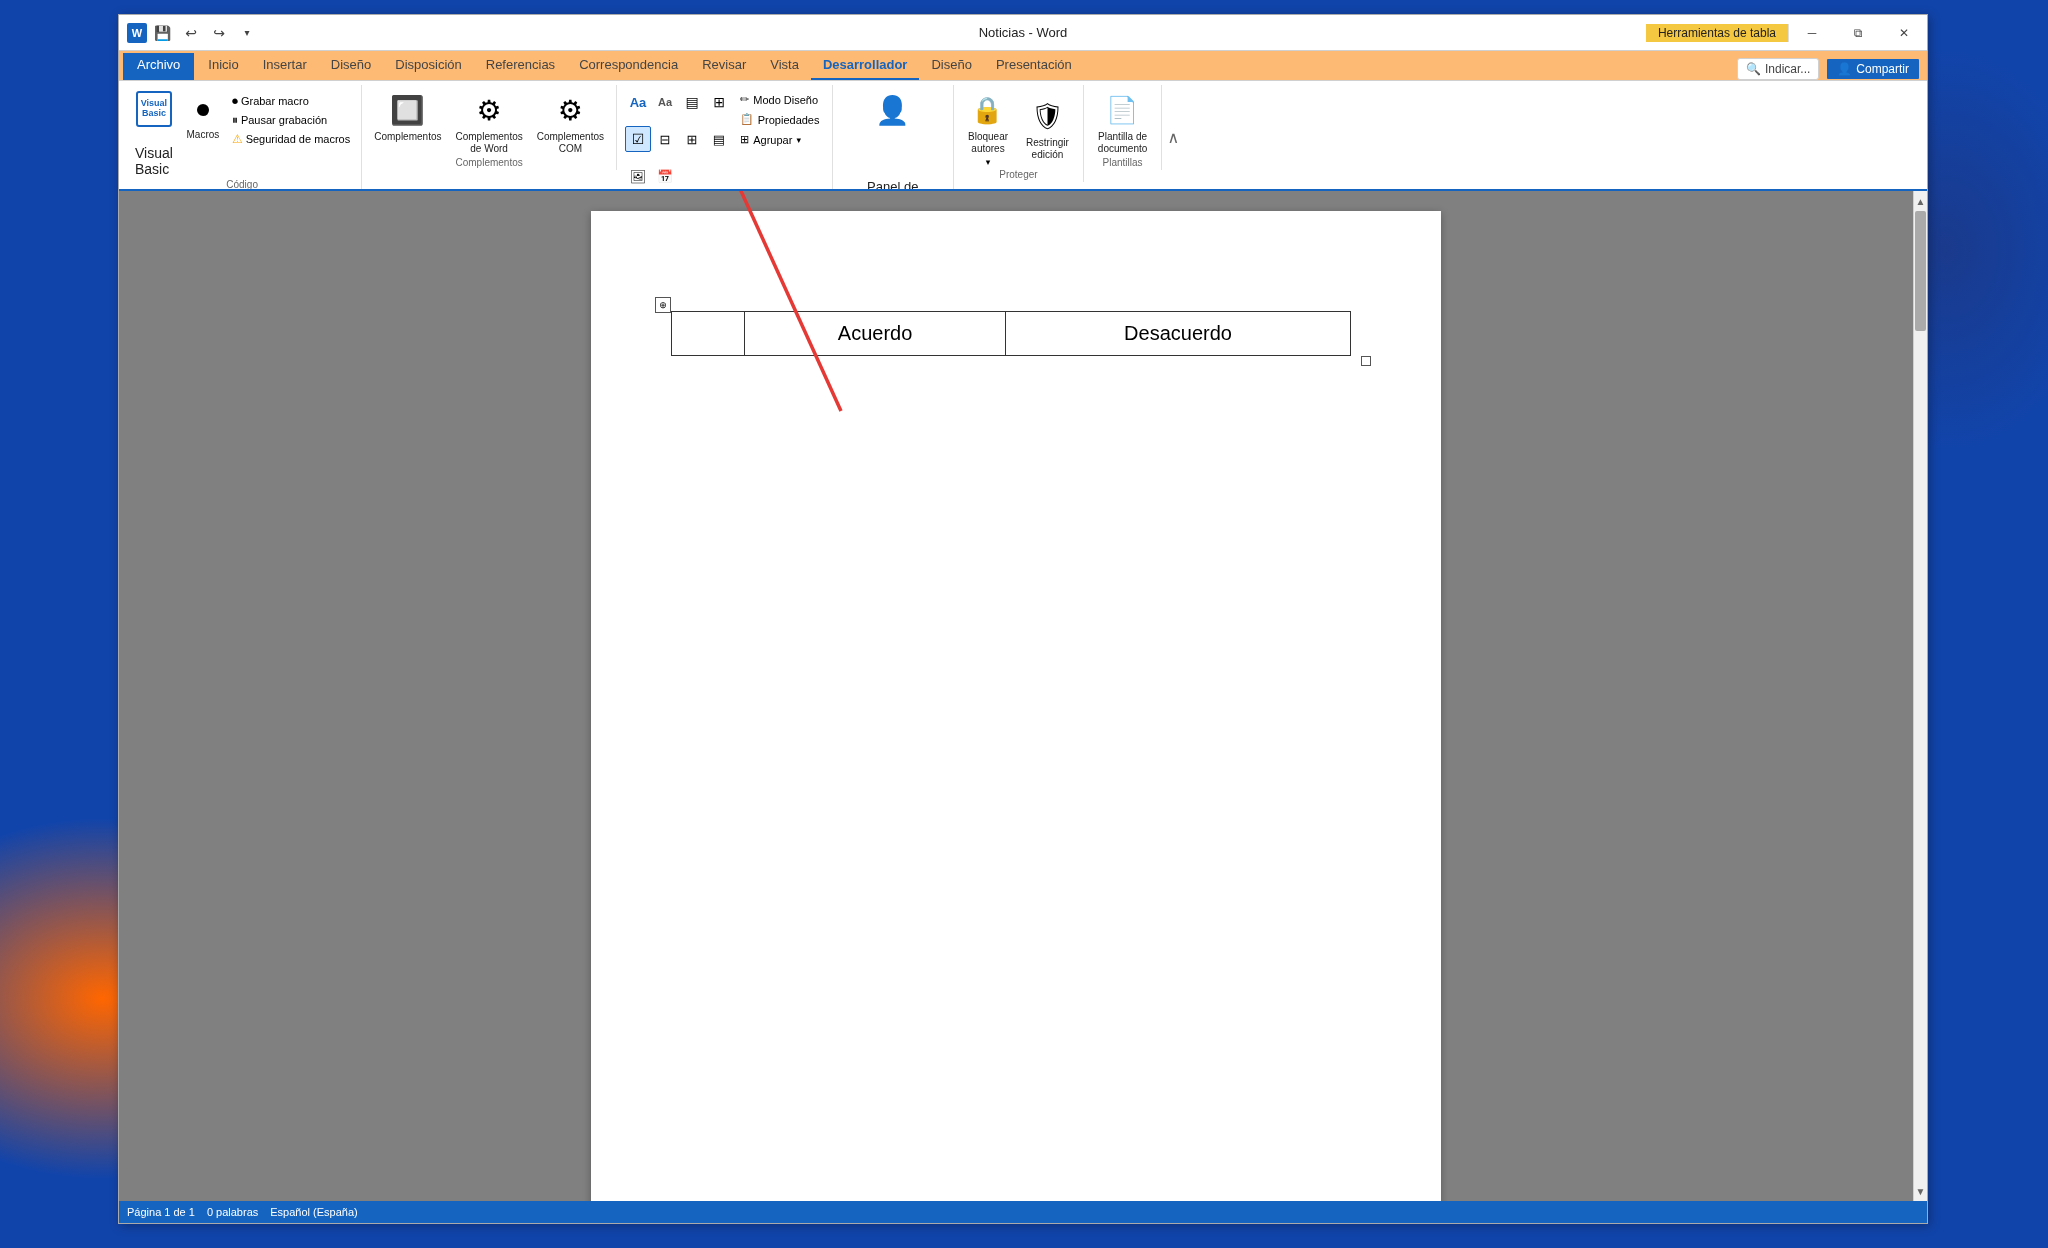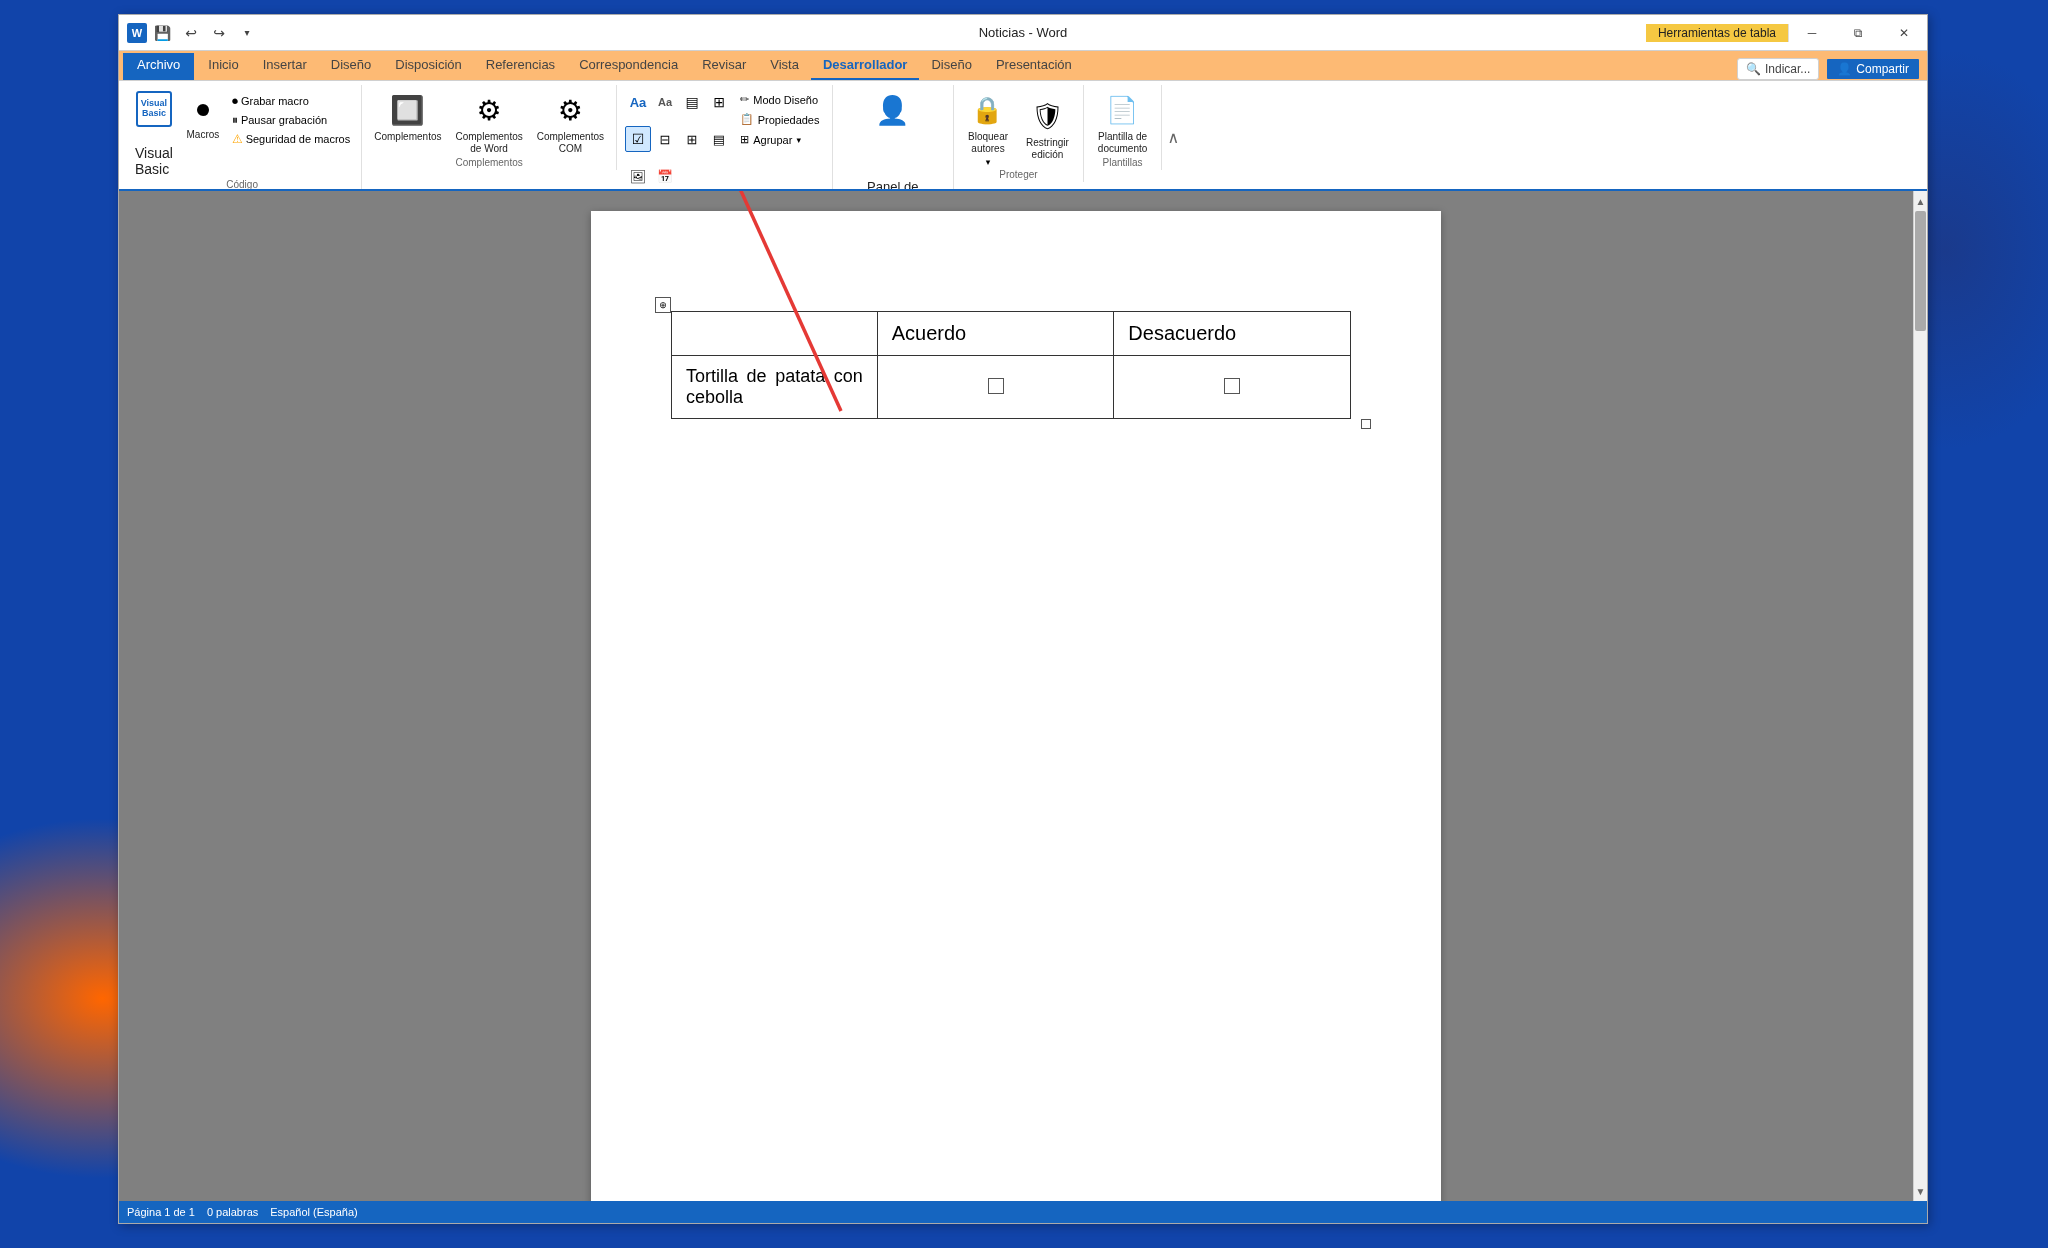--- a/index.html
+++ b/index.html
@@ -223,21 +223,21 @@
 
     .word-table th, .word-table td {
       border: 1.5px solid #333;
       padding: 10px 14px;
       vertical-align: middle;
     }
 
     .word-table th {
       font-weight: 500;
       font-size: 18px;
-      text-align: left;
+      text-align: center;
     }
 
     .word-table td.row-label {
       font-size: 18px;
       text-align: justify;
       width: 200px;
     }
 
     .word-table td.checkbox-cell {
       text-align: center;
@@ -527,31 +527,20 @@
 
           <table class="word-table">
             <thead>
               <tr>
                 <th style="font-size:18px;font-weight:400;text-align:left;"></th>
                 <th style="font-size:20px;font-weight:400;">Acuerdo</th>
                 <th style="font-size:20px;font-weight:400;">Desacuerdo</th>
               </tr>
             </thead>
             <tbody>
-              <tr>
-                <td class="row-label">
-                  <span>Tortilla de patata con cebolla</span>
-                </td>
-                <td class="checkbox-cell">
-                  <span class="word-checkbox"></span>
-                </td>
-                <td class="checkbox-cell">
-                  <span class="word-checkbox"></span>
-                </td>
-              </tr>
             </tbody>
           </table>
 
           <div style="position:absolute;right:-10px;bottom:-10px;width:10px;height:10px;border:1px solid #555;background:white;cursor:se-resize;"></div>
         </div>
 
         <svg style="position:absolute;top:0;left:0;width:100%;height:100%;pointer-events:none;overflow:visible;">
 
           <defs>
             <marker id="arrowhead" markerWidth="10" markerHeight="7" refX="10" refY="3.5" orient="auto">

